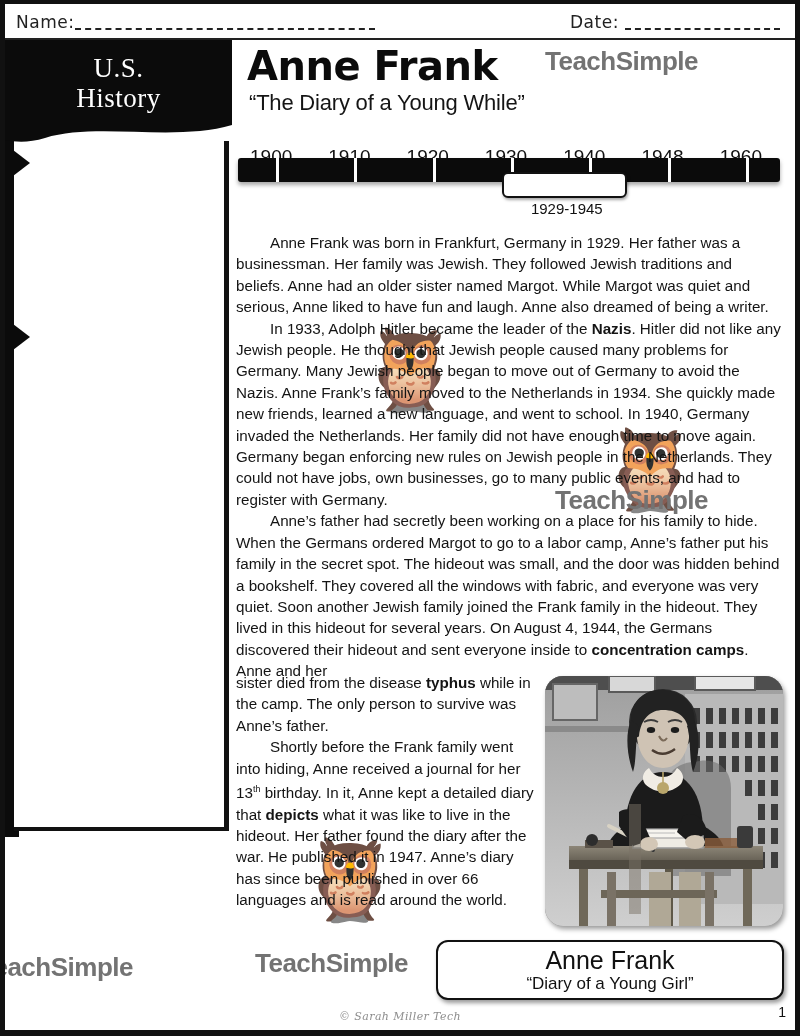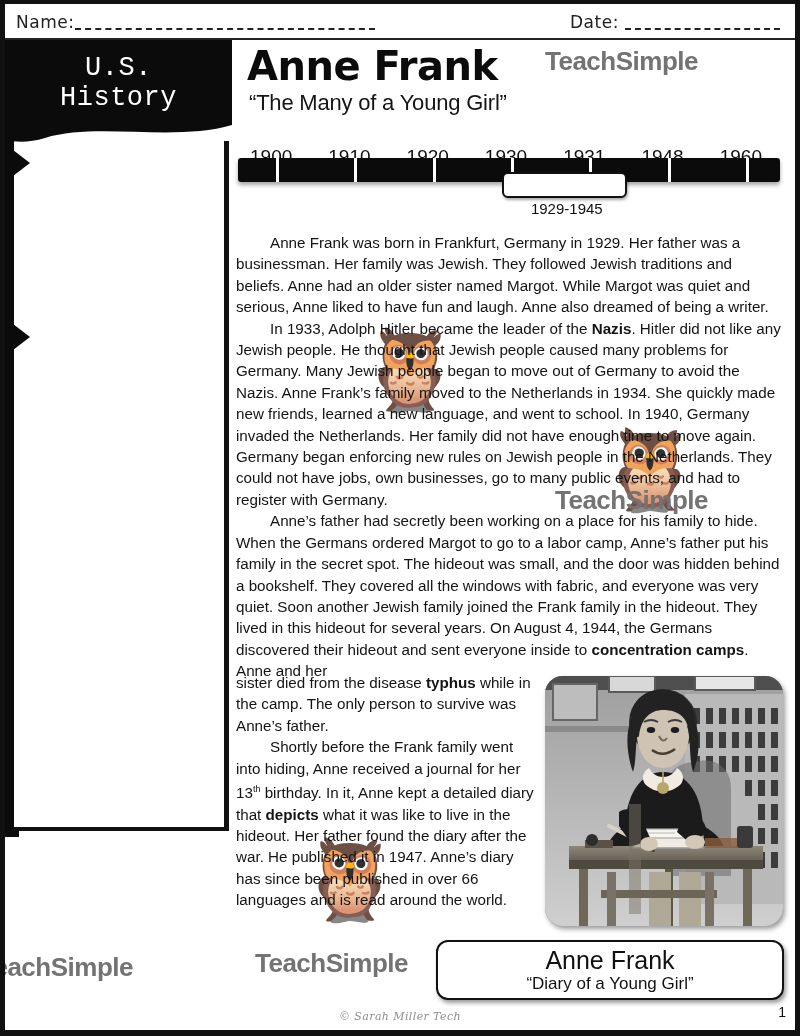--- a/index.html
+++ b/index.html
@@ -52,21 +52,21 @@
   }
 
   
   .banner {
     position:absolute; left:5px; top:40px; width:227px; height:85px;
     background:#0b0b0b;
     display:flex; flex-direction:column; align-items:center; justify-content:center;
     z-index:4;
   }
   .banner-line {
-    color:#fff; font-family:Liberation Mono, monospace;
+    color:#fff; font-family:Liberation Serif, serif;
     font-size:27px; font-weight:400; line-height:30px; letter-spacing:0.5px;
   }
   .banner-wave {
     position:absolute; left:5px; top:122px; width:227px; height:22px; z-index:4;
   }
 
   
   .sidebar {
     position:absolute; left:14px; top:141px; width:215px; height:690px;
     border-right:5px solid #111;
@@ -275,29 +275,29 @@
   <div class="kd-group kd-where">
     <div class="kd-label">Where?</div>
     <div class="kd-box"></div>
   </div>
   <div class="kd-group kd-when">
     <div class="kd-label">When?</div>
     <div class="kd-box"></div>
   </div>
 
   <div class="title-main">Anne Frank</div>
-  <div class="title-sub">“The Many of a Young Girl”</div>
+  <div class="title-sub">“The Diary of a Young While”</div>
 
   <div class="timeline">
     <div class="tl-labels" id="tl-labels">
         <div class="tl-label" style="left: 39.1429px;">1900</div>
         <div class="tl-label" style="left: 117.429px;">1910</div>
         <div class="tl-label" style="left: 195.714px;">1920</div>
         <div class="tl-label" style="left: 274px;">1930</div>
-        <div class="tl-label" style="left: 352.286px;">1931</div>
+        <div class="tl-label" style="left: 352.286px;">1940</div>
         <div class="tl-label" style="left: 430.571px;">1948</div>
         <div class="tl-label" style="left: 508.857px;">1960</div>
       </div>
     <div class="tl-bar"></div>
     <div id="tl-ticks">
         <div class="tl-tick" style="left: 44.1429px;"></div>
         <div class="tl-tick" style="left: 122.429px;"></div>
         <div class="tl-tick" style="left: 200.714px;"></div>
         <div class="tl-tick" style="left: 279px;"></div>
         <div class="tl-tick" style="left: 357.286px;"></div>

